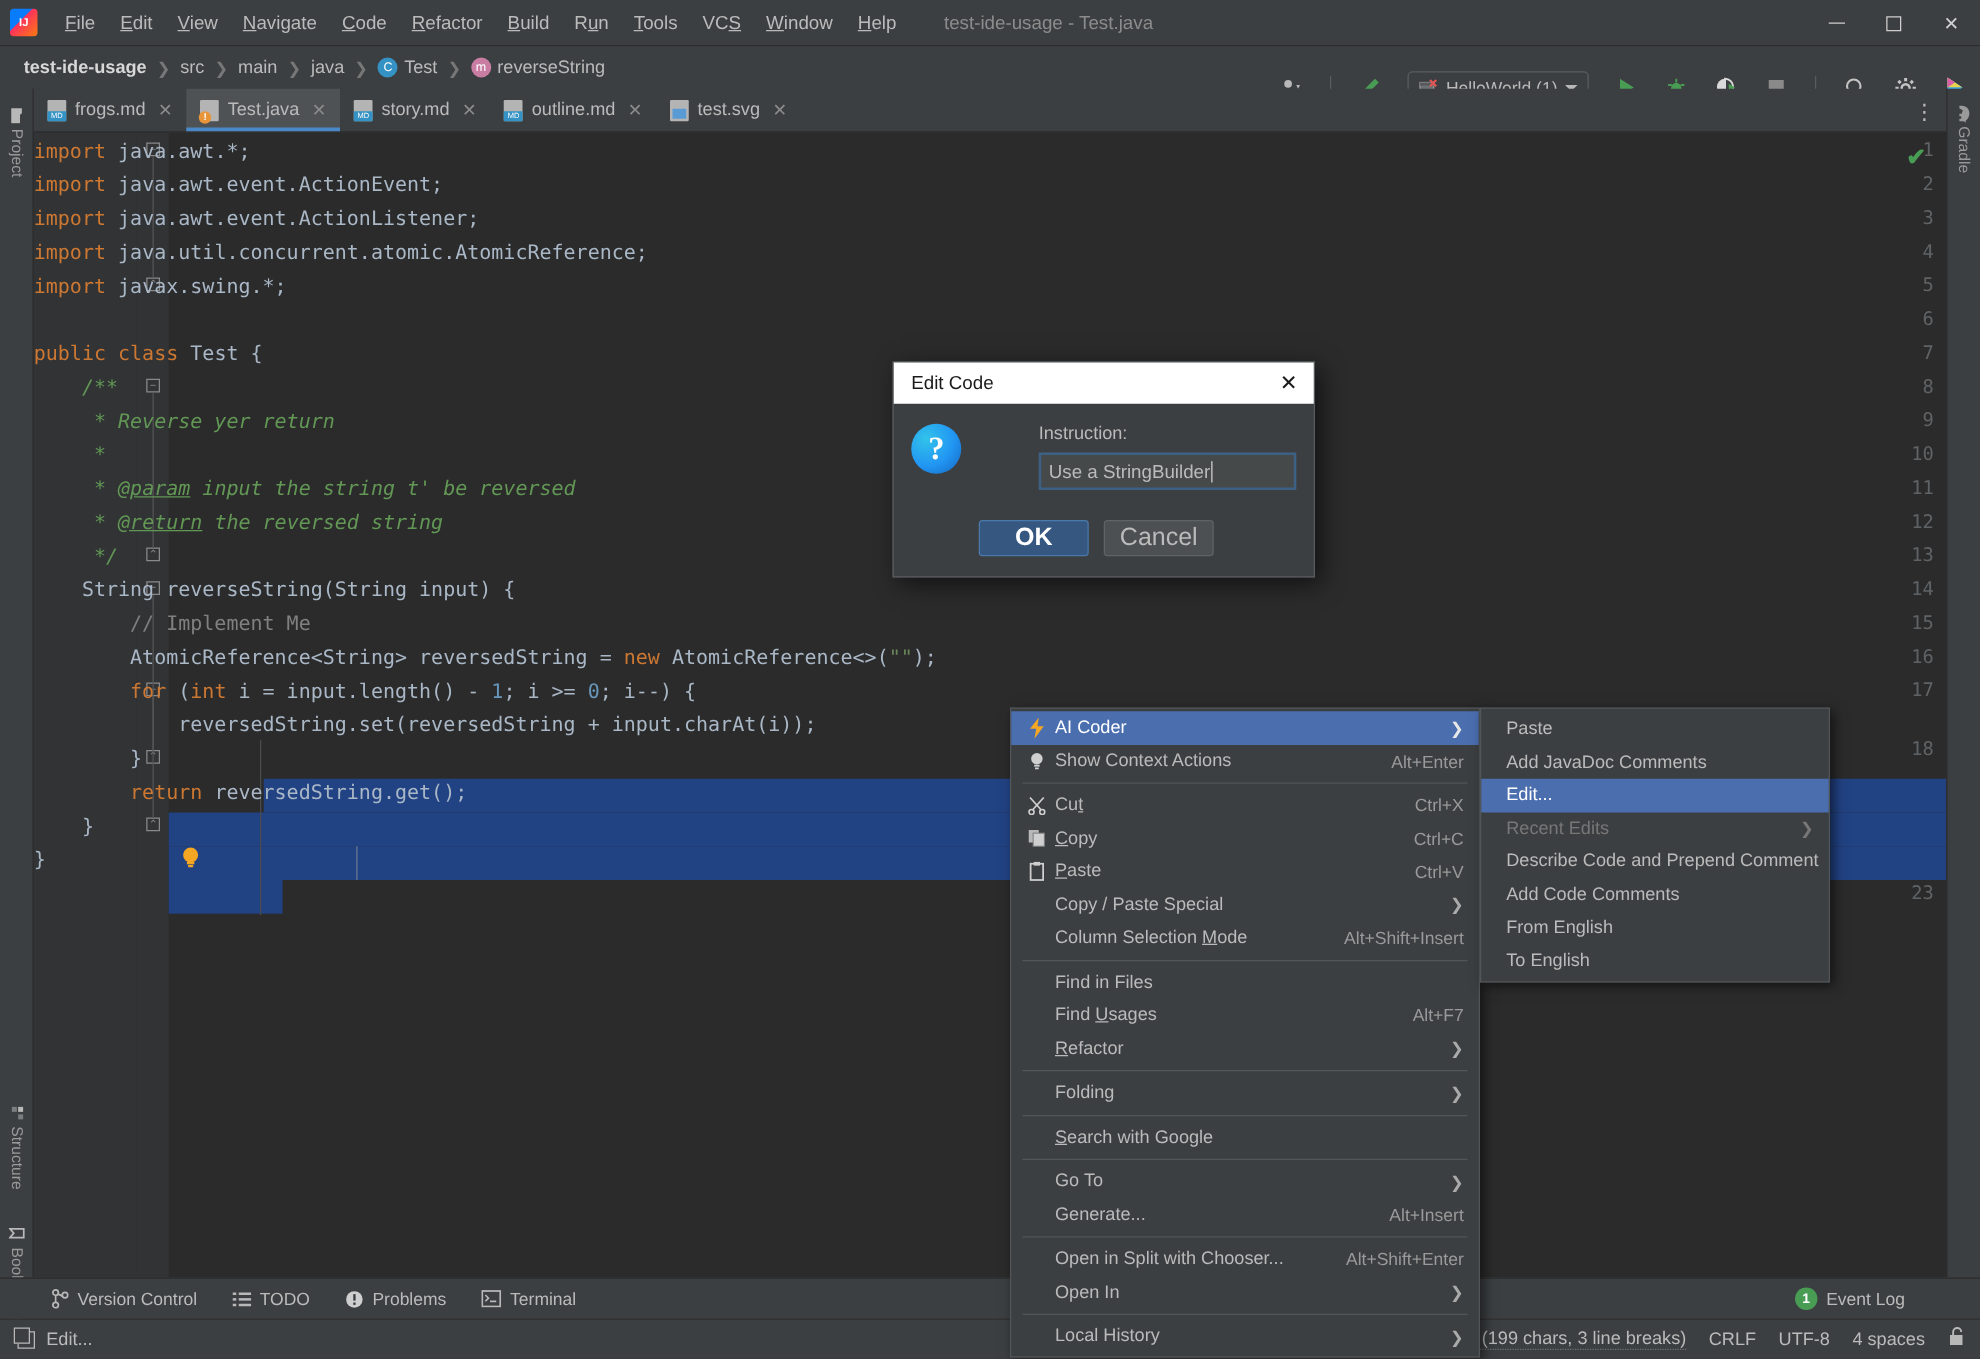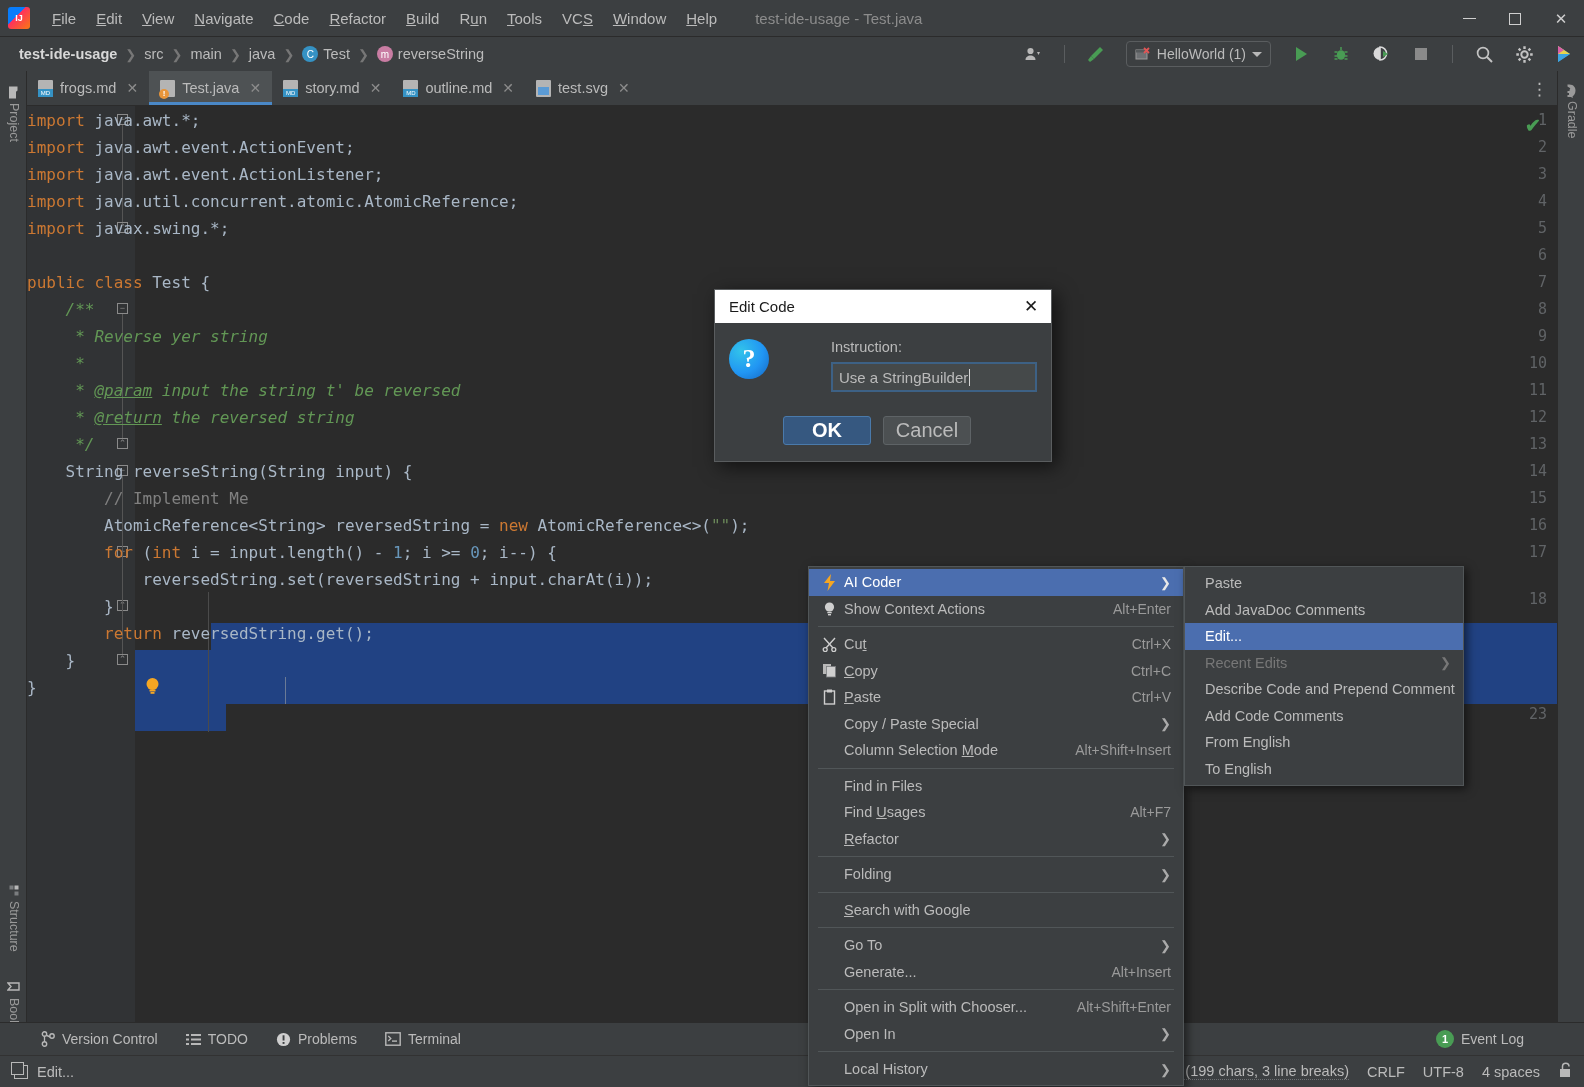--- a/index.html
+++ b/index.html
@@ -57,21 +57,21 @@
   .cbadge {
     width: 16px; height: 16px; border-radius: 50%; display: inline-flex;
     align-items: center; justify-content: center; font-size: 10px; color: #fff;
     margin-right: 5px; vertical-align: middle;
   }
   .cbadge.cls { background: #3592c4; }
   .cbadge.mth { background: #c97da3; }
   .crumb-with-icon { display: flex; align-items: center; }
 
   .toolbar-right {
-    position: absolute; right: 6px; top: 0; height: 34px;
+    position: absolute; right: 6px; top: 16px; height: 34px;
     display: flex; align-items: center; gap: 12px; text-align: right;
   }
   .tb-ico {
     width: 28px; height: 28px; display: flex; align-items: center; justify-content: center;
     color: #b8b8b8; position: relative;
   }
   .tb-sep { width: 1px; height: 18px; background: #5a5d5f; margin: 0 5px; }
   .runcfg {
     display: flex; align-items: center; height: 26px; padding: 0 8px;
     border: 1px solid #5a5d5f; border-radius: 4px; gap: 6px; margin: 0 4px;
@@ -545,21 +545,21 @@
 
     <div id="codelines">
         <div class="codeline" style="top: 1px;"><span class="kw">import </span><span class="plain">java.awt.*;</span></div>
         <div class="codeline" style="top: 28px;"><span class="kw">import </span><span class="plain">java.awt.event.ActionEvent;</span></div>
         <div class="codeline" style="top: 55px;"><span class="kw">import </span><span class="plain">java.awt.event.ActionListener;</span></div>
         <div class="codeline" style="top: 82px;"><span class="kw">import </span><span class="plain">java.util.concurrent.atomic.AtomicReference;</span></div>
         <div class="codeline" style="top: 109px;"><span class="kw">import </span><span class="plain">javax.swing.*;</span></div>
         <div class="codeline" style="top: 136px;"></div>
         <div class="codeline" style="top: 163px;"><span class="kw">public class </span><span class="plain">Test {</span></div>
         <div class="codeline" style="top: 190px;"><span class="cmt">    /**</span></div>
-        <div class="codeline" style="top: 217px;"><span class="cmt">     * Reverse yer string</span></div>
+        <div class="codeline" style="top: 217px;"><span class="cmt">     * Reverse yer return</span></div>
         <div class="codeline" style="top: 244px;"><span class="cmt">     *</span></div>
         <div class="codeline" style="top: 271px;"><span class="cmt">     * </span><span class="tag">@param</span><span class="cmt"> input the string t' be reversed</span></div>
         <div class="codeline" style="top: 298px;"><span class="cmt">     * </span><span class="tag">@return</span><span class="cmt"> the reversed string</span></div>
         <div class="codeline" style="top: 325px;"><span class="cmt">     */</span></div>
         <div class="codeline" style="top: 352px;"><span class="plain">    String reverseString(String input) {</span></div>
         <div class="codeline" style="top: 379px;"><span class="cmt2">        // Implement Me</span></div>
         <div class="codeline" style="top: 406px;"><span class="plain">        AtomicReference&lt;String&gt; reversedString = </span><span class="kw">new </span><span class="plain">AtomicReference&lt;&gt;(</span><span class="str">""</span><span class="plain">);</span></div>
         <div class="codeline" style="top: 433px;"><span class="plain">        </span><span class="kw">for </span><span class="plain">(</span><span class="kw">int </span><span class="plain">i = input.length() - </span><span class="num">1</span><span class="plain">; i &gt;= </span><span class="num">0</span><span class="plain">; i--) {</span></div>
         <div class="codeline" style="top: 460px;"><span class="plain">            reversedString.set(reversedString + input.charAt(i));</span></div>
         <div class="codeline" style="top: 487px;"><span class="plain">        }</span></div>

